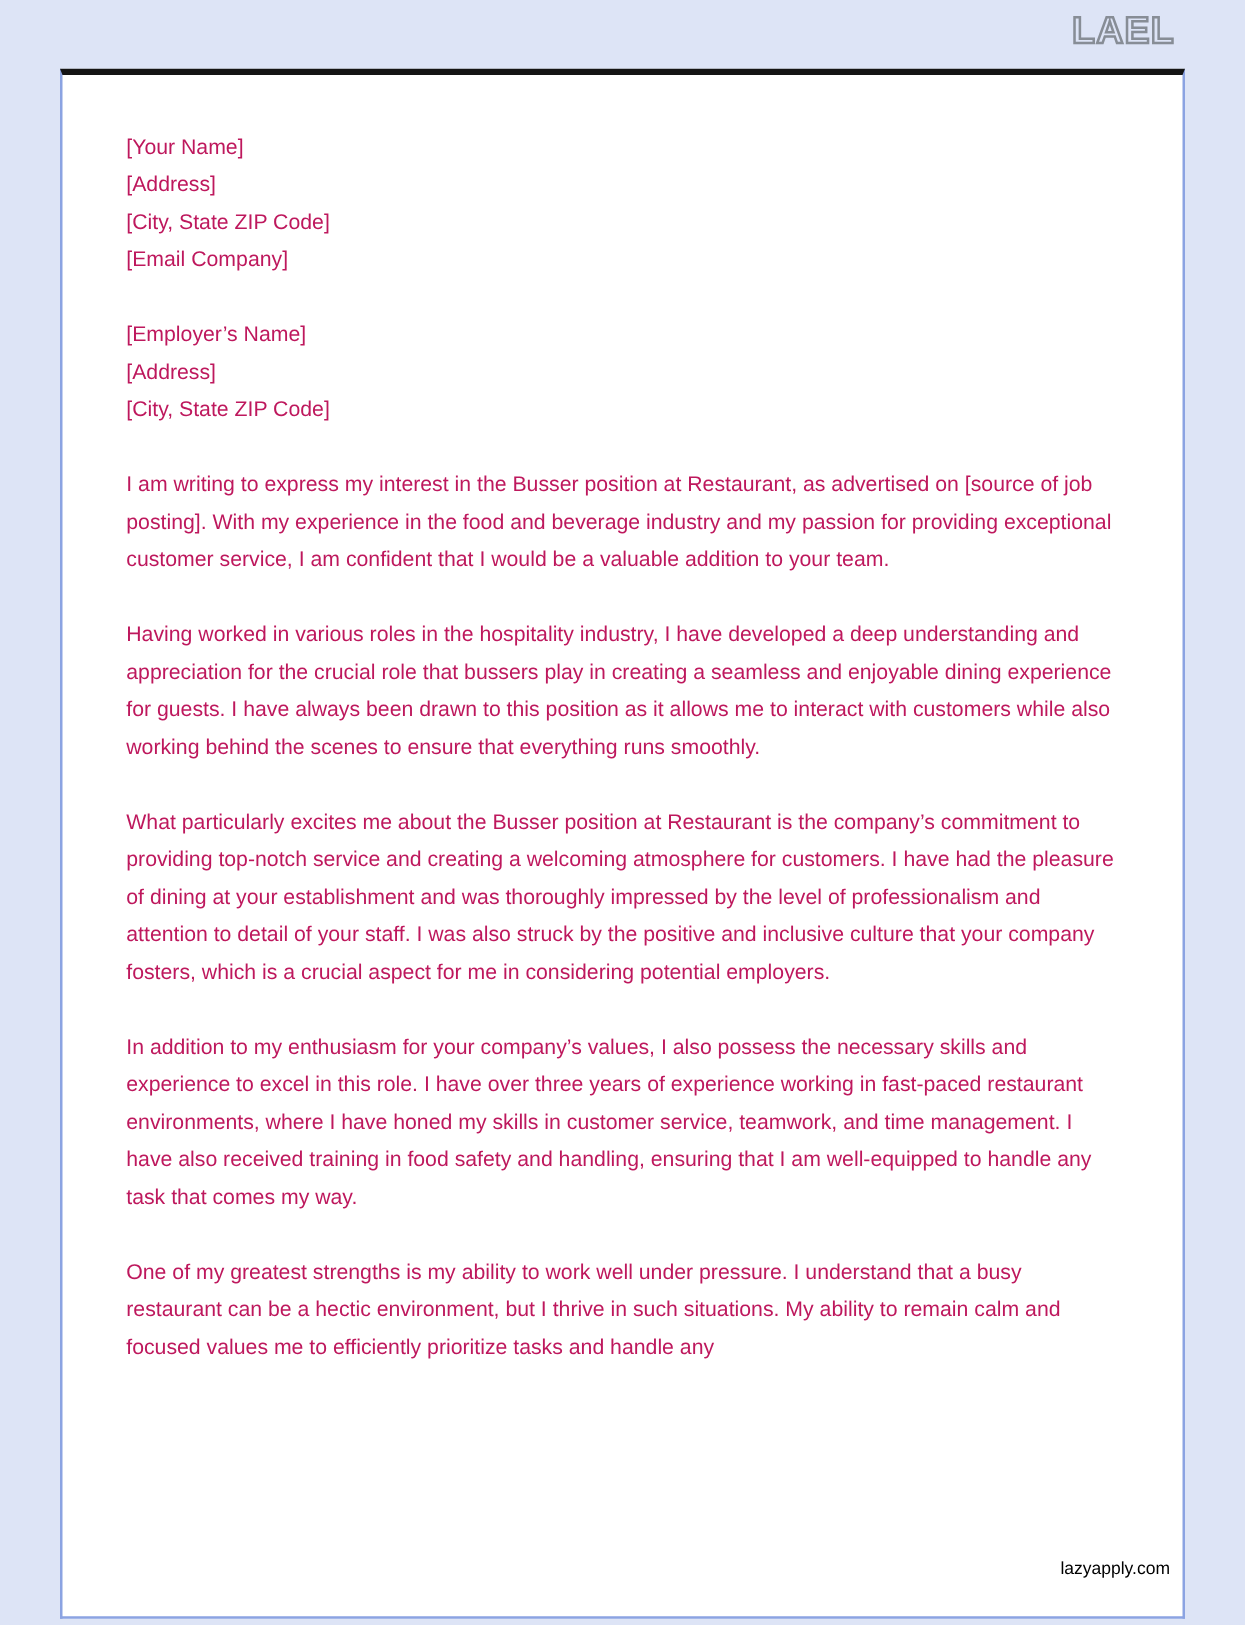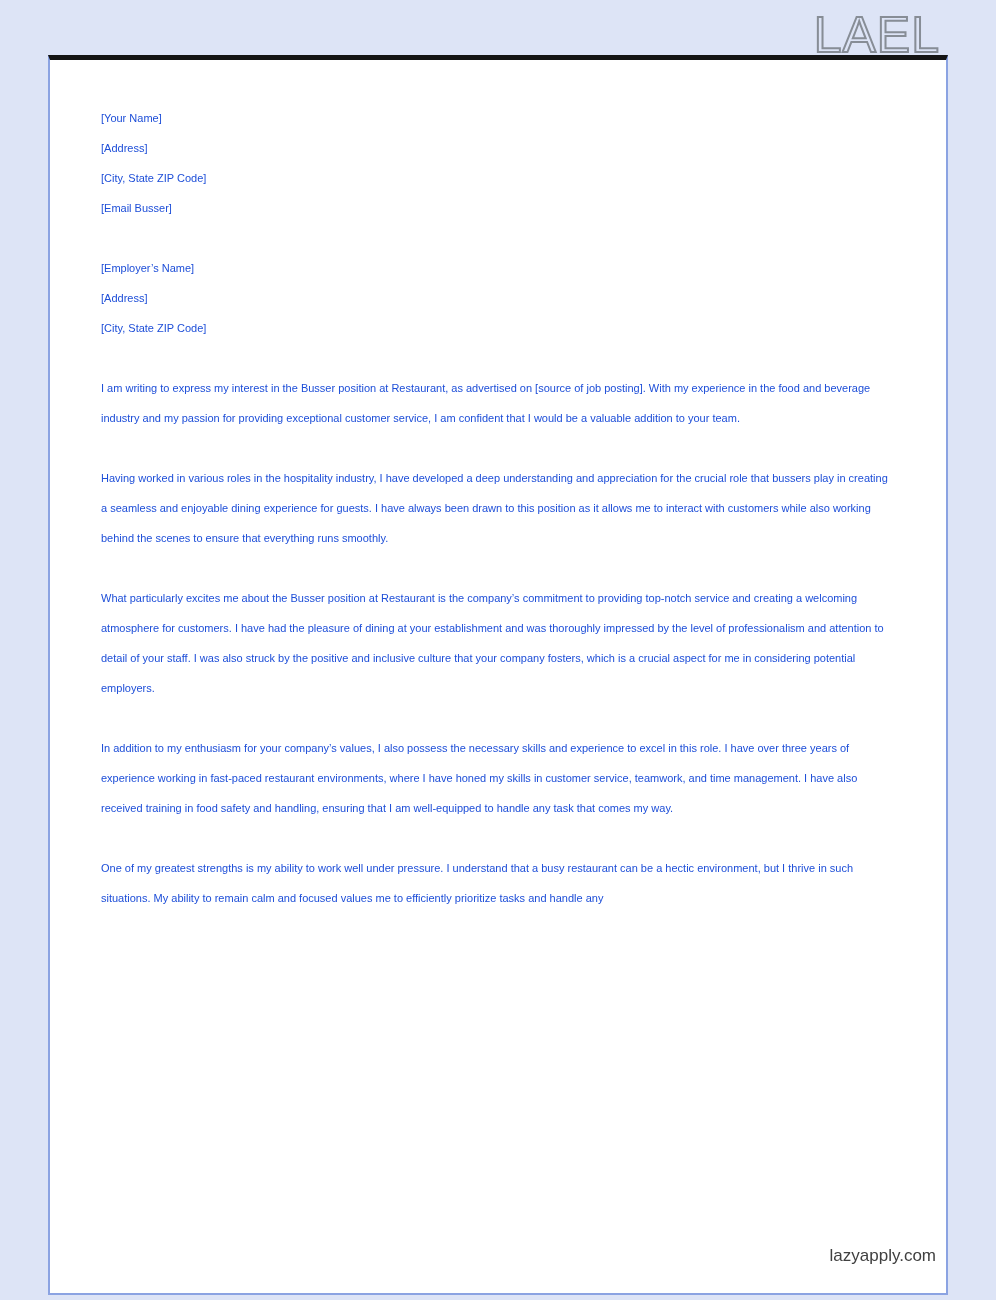--- a/index.html
+++ b/index.html
@@ -12,76 +12,76 @@
     height: 1300px;
     background: #dde4f6;
     position: relative;
     overflow: hidden;
     font-family: "Liberation Sans", sans-serif;
   }
   .brand-logo {
     position: absolute;
     top: 10px;
     right: 56px;
-    font-size: 50px;
-    font-weight: 400;
+    font-size: 30px;
+    font-weight: 700;
     letter-spacing: 1px;
     color: transparent;
     -webkit-text-stroke: 2px #878d96;
     line-height: 1;
     user-select: none;
   }
   .page {
     position: absolute;
     left: 48px;
     top: 55px;
     width: 900px;
     height: 1240px;
     background: #ffffff;
     border: 2px solid #8ba3e2;
     border-top: 5px solid #141414;
     padding: 43px 55px 0 51px;
     overflow: hidden;
   }
   .letter {
-    color: #1d4ed8;
-    font-size: 11px;
+    color: #be185d;
+    font-size: 17px;
     line-height: 30px;
   }
   .block {
     margin: 0 0 30px 0;
   }
   .block .line {
     white-space: nowrap;
   }
   .letter p.para {
     margin: 0 0 30px 0;
   }
   .watermark {
     position: absolute;
     top: 1246px;
     right: 60px;
-    font-size: 17px;
-    color: #404040;
+    font-size: 14px;
+    color: #000000;
     z-index: 5;
   }
 </style>
 </head>
 <body>
 
 <div class="brand-logo">LAEL</div>
 
 <div class="page">
   <div class="letter">
 
     <div class="block">
       <div class="line">[Your Name]</div>
       <div class="line">[Address]</div>
       <div class="line">[City, State ZIP Code]</div>
-      <div class="line">[Email Busser]</div>
+      <div class="line">[Email Company]</div>
     </div>
 
     <div class="block">
       <div class="line">[Employer’s Name]</div>
       <div class="line">[Address]</div>
       <div class="line">[City, State ZIP Code]</div>
     </div>
 
 
     <p class="para">I am writing to express my interest in the Busser position at Restaurant, as advertised on [source of job posting]. With my experience in the food and beverage industry and my passion for providing exceptional customer service, I am confident that I would be a valuable addition to your team.</p>

